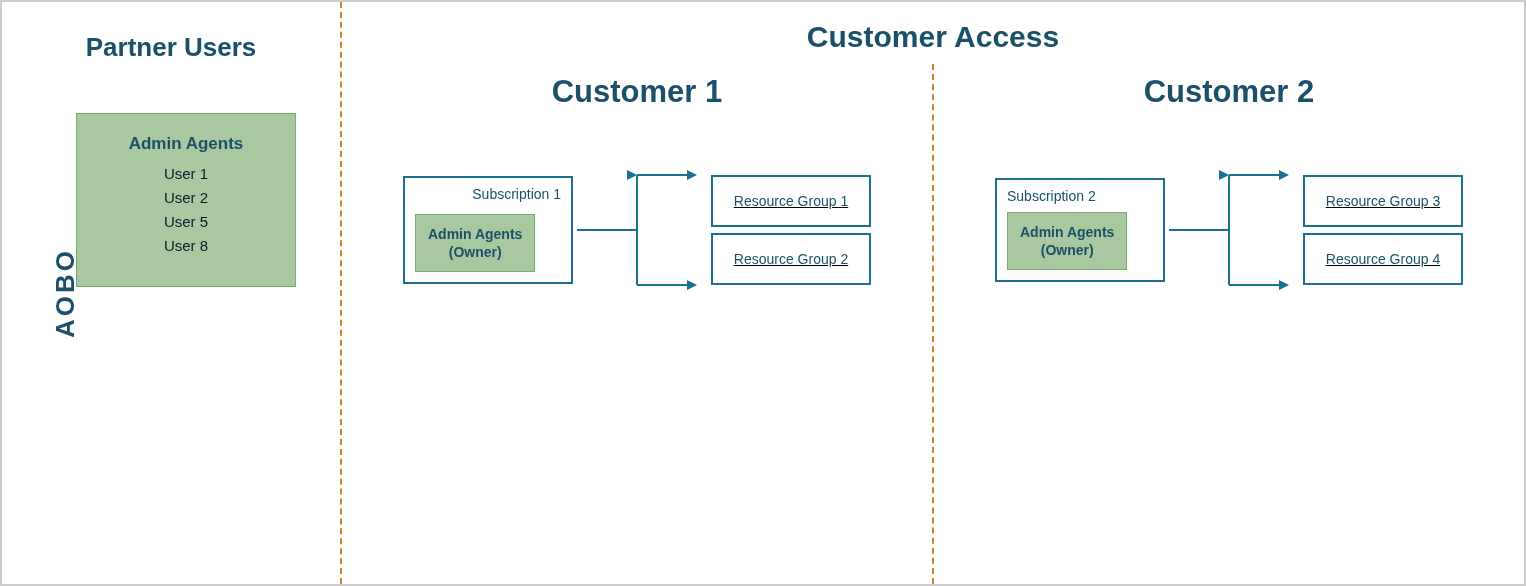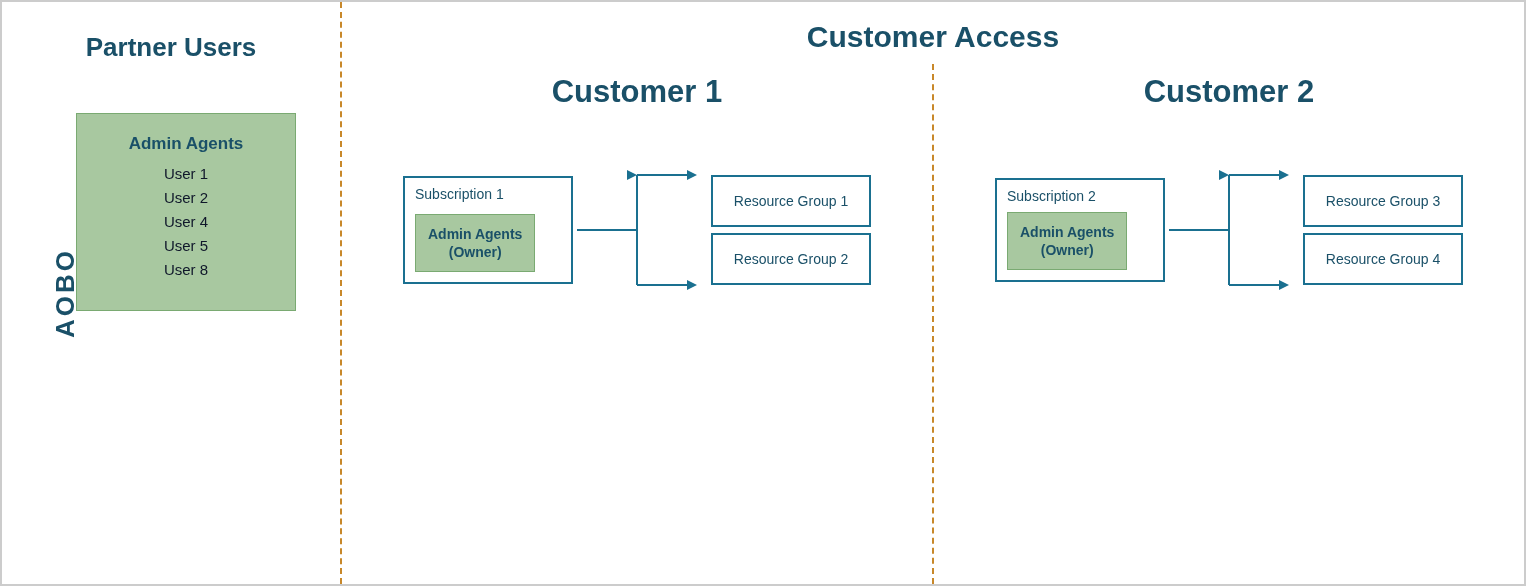--- a/index.html
+++ b/index.html
@@ -107,20 +107,21 @@
       font-weight: bold;
       color: #1a5068;
       margin-bottom: 20px;
     }
 
     .resource-groups-col {
       display: flex;
       flex-direction: column;
       gap: 6px;
       margin-left: 10px;
+      text-decoration: underline;
     }
 
     .resource-box {
       border: 2px solid #1a7090;
       padding: 16px 20px;
       font-size: 14px;
       color: #1a5068;
       background: #fff;
       min-width: 160px;
       text-align: center;
@@ -143,40 +144,39 @@
   <div class="left-section">
     <div class="section-title-partner">Partner Users</div>
 
     <div style="position:absolute; left:18px; top:50%; transform:translateY(-50%) rotate(-90deg); font-size:26px; font-weight:bold; color:#1a5068; letter-spacing:3px; white-space:nowrap;">AOBO</div>
 
     <div class="admin-agents-box" style="margin-left:30px;">
       <div class="box-title">Admin Agents</div>
       <div id="user-list">
           <div class="user-item">User 1</div>
           <div class="user-item">User 2</div>
-          <div class="user-item">User 4</div>
           <div class="user-item">User 5</div>
           <div class="user-item">User 8</div>
         </div>
     </div>
   </div>
 
   <div class="right-section">
     <div class="customer-access-title">Customer Access</div>
 
     <div class="customers-row">
 
       <div class="customer-col">
         <div class="customer-title">Customer 1</div>
 
         <div class="customer1-area">
 
           <div style="display:flex; flex-direction:column; position:relative;">
             <div style="border:2px solid #1a7090; padding:8px 10px 10px 10px; background:#fff; min-width:170px; position:relative;">
-              <div style="font-size:14px; color:#1a5068; margin-bottom:12px;">Subscription 1</div>
+              <div style="font-size:14px; color:#1a5068; margin-bottom:12px;text-align:right;">Subscription 1</div>
               <div style="background:#a8c8a0; border:1px solid #7aaa72; padding:10px 12px; font-size:14px; color:#1a5068; font-weight:bold; text-align:center; line-height:1.3; display:inline-block; min-width:110px;">Admin Agents<br>(Owner)</div>
             </div>
           </div>
 
           <svg width="120" height="180" style="overflow:visible; margin: 0 4px;">
 
             <line x1="0" y1="90" x2="60" y2="90" stroke="#1a7090" stroke-width="2"></line>
 
             <line x1="60" y1="35" x2="60" y2="145" stroke="#1a7090" stroke-width="2"></line>
 

